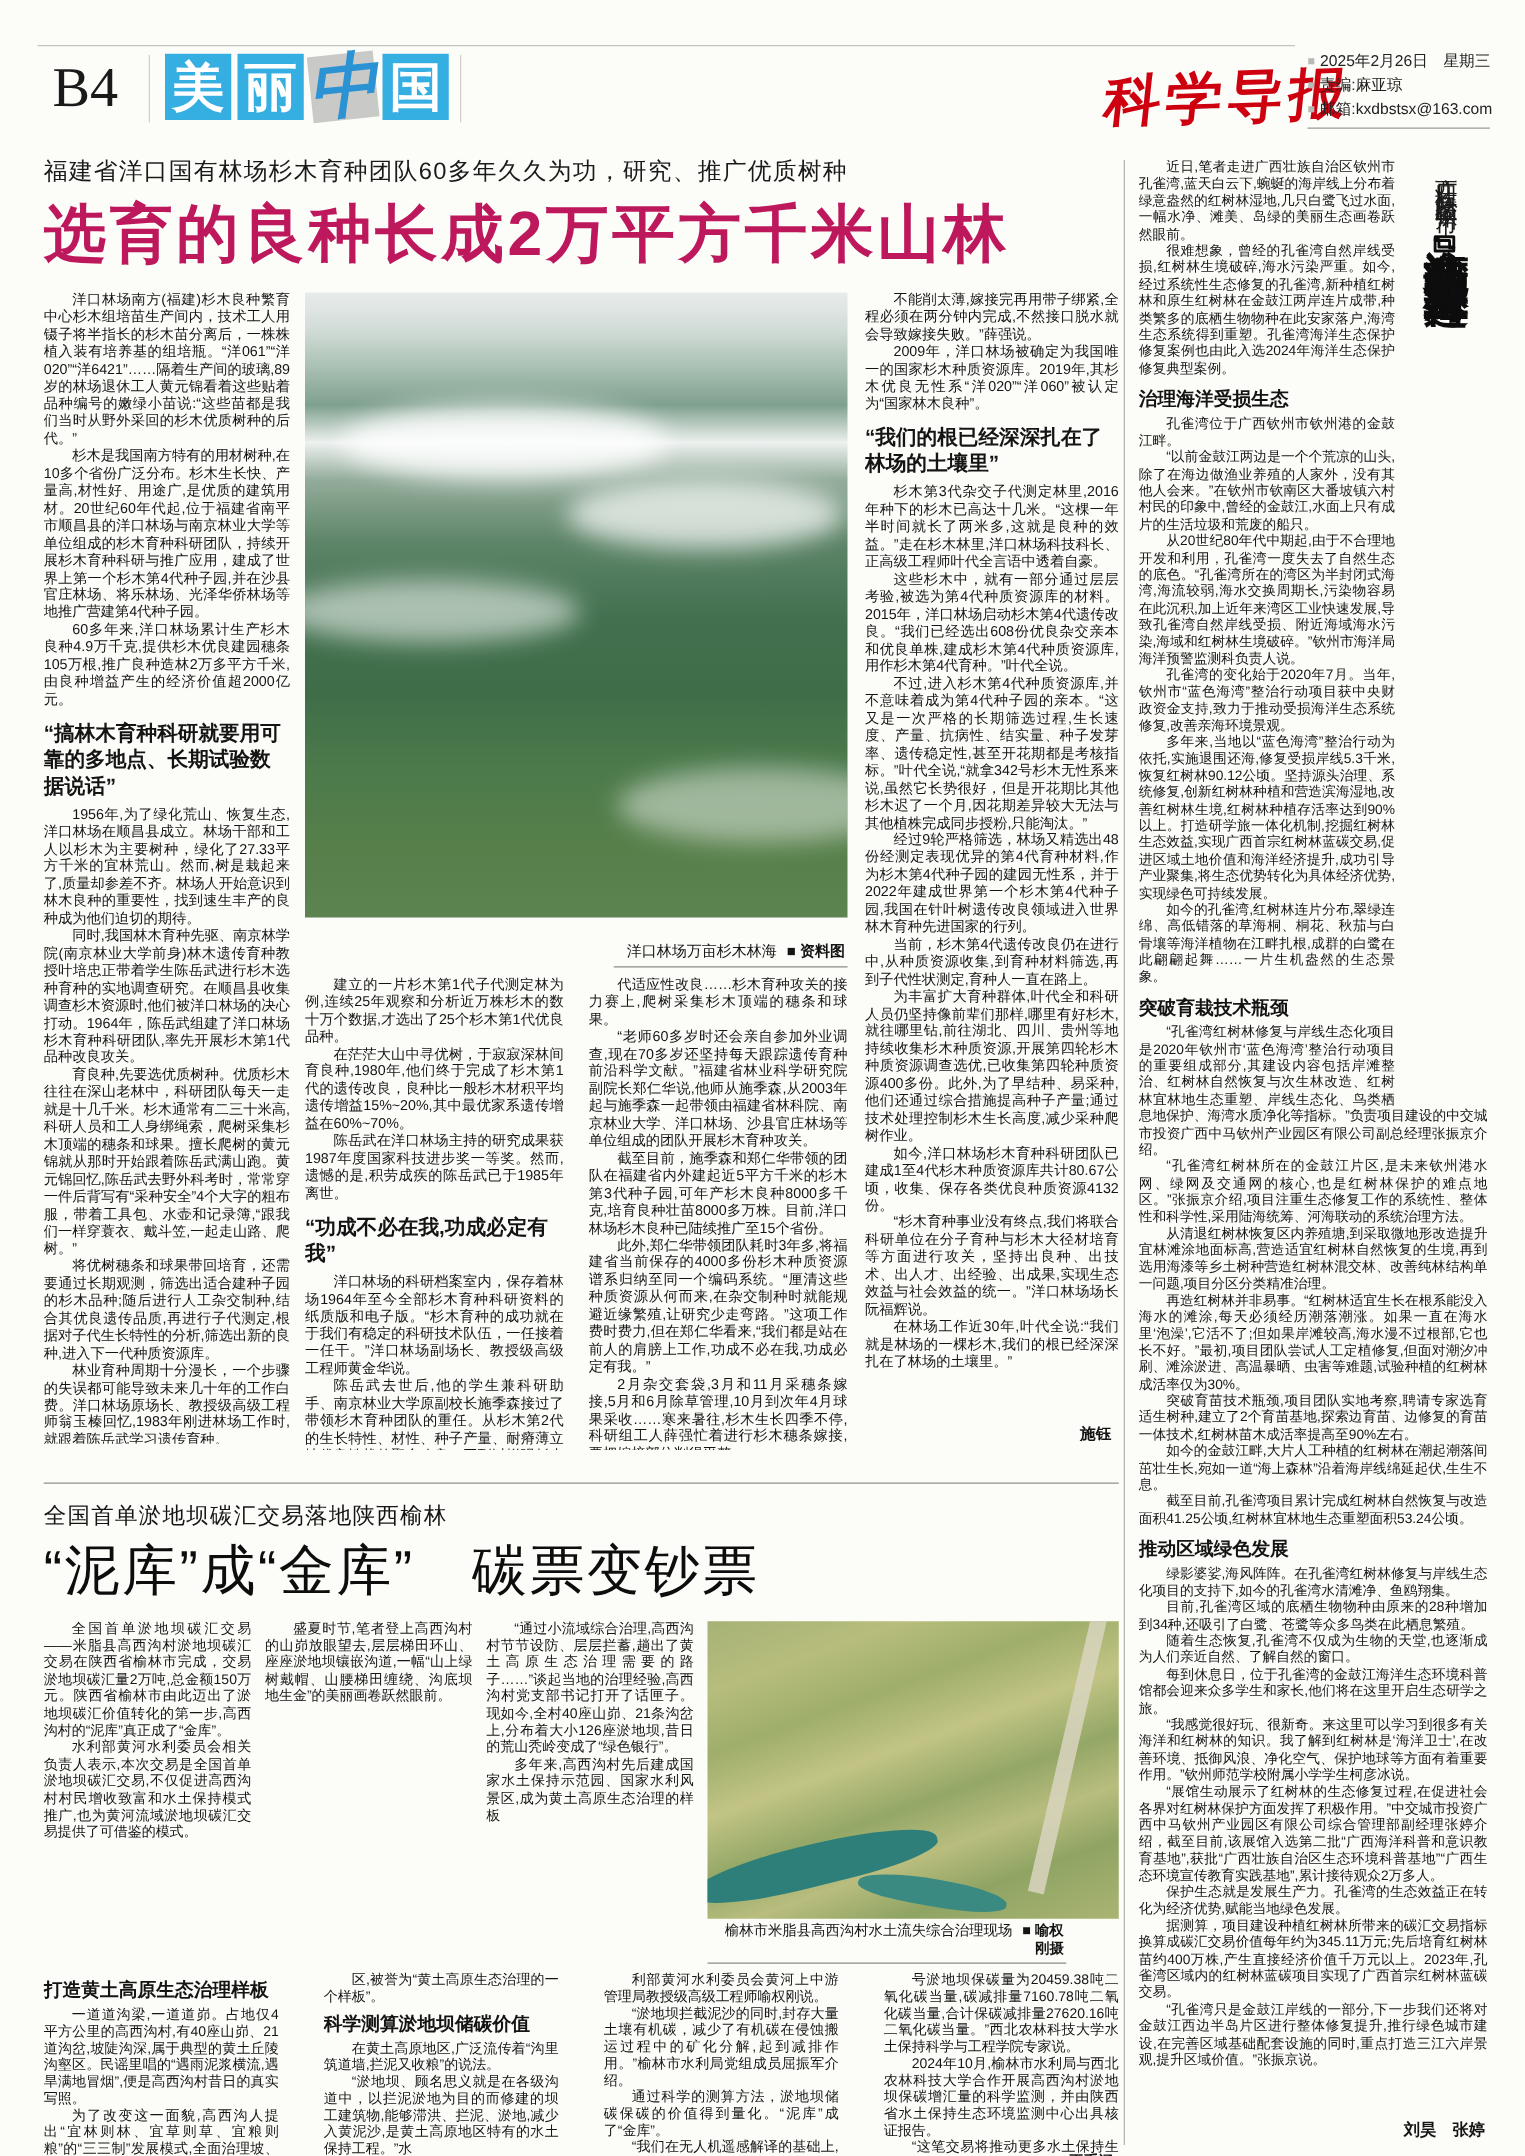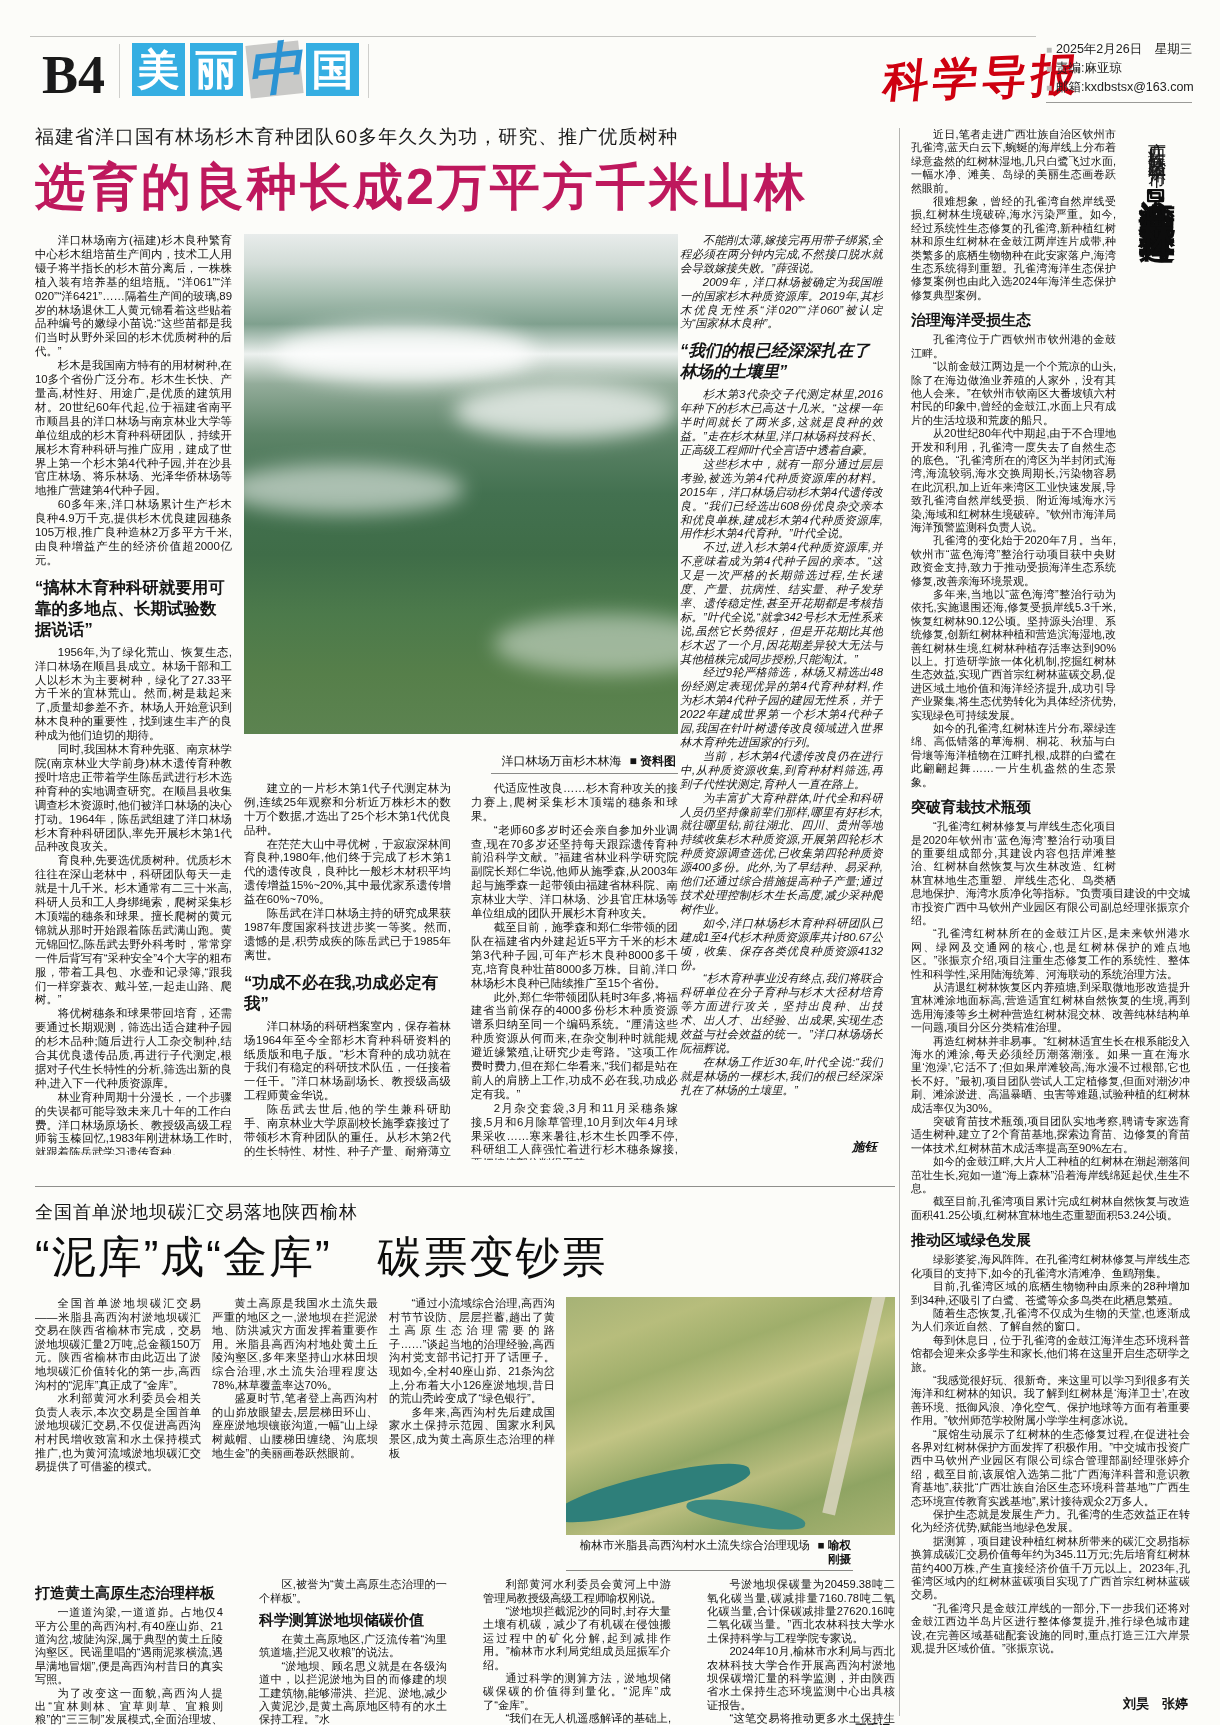--- a/index.html
+++ b/index.html
@@ -1,21 +1,21 @@
 <!DOCTYPE html>
 <html><head>
 <meta charset="utf-8">
 <style>
   html,body{margin:0;padding:0;background:#e9e9e6;}
   .page{position:relative;width:1220px;height:1725px;margin:0 auto;background:#fcfcf9;
         font-family:"Liberation Sans","DejaVu Sans",sans-serif;color:#141414;overflow:hidden;}
   .abs{position:absolute;}
   .hair{background:#c3c3c0;}
   
-  .b4{left:42px;top:44px;font-family:"Liberation Serif","DejaVu Serif",serif;font-size:54px;font-weight:bold;color:#1a1a1a;}
+  .b4{left:42px;top:44px;font-family:"Liberation Serif","DejaVu Serif",serif;font-size:45px;font-weight:normal;color:#1a1a1a;}
   .vsep{width:1px;background:#cfcfcc;}
   .logo{left:132px;top:43px;display:flex;gap:5px;}
   .logo .sq{width:53px;height:53px;background:#35aee2;color:#fff;font-size:42px;font-weight:bold;
             display:flex;align-items:center;justify-content:center;}
   .logo .sq.gray{background:#c9c9c7;color:#2b93d3;font-family:"DejaVu Serif",serif;font-style:italic;
                  font-size:56px;transform:rotate(-6deg);}
   .masthead{left:884px;top:48px;color:#ce0010;font-size:45px;font-weight:bold;
             font-family:"Liberation Serif","DejaVu Serif",serif;transform:skewX(-8deg) rotate(-2deg);letter-spacing:4px;}
   .pubinfo{left:1046px;top:40px;width:146px;font-size:12.5px;line-height:19px;color:#222;
            border-bottom:1px solid #9a9a97;padding-bottom:5px;}
@@ -25,21 +25,21 @@
   .para{margin:0;text-indent:2em;text-align:justify;}
   .col{overflow:hidden;}
   .sub{font-weight:bold;text-indent:0;margin:9px 0 6px;line-height:21px;}
   
   .main{left:35px;top:124px;width:860px;}
   .kicker{font-size:19px;color:#1a1a1a;letter-spacing:1px;}
   .headline{font-size:50px;line-height:58px;font-weight:900;letter-spacing:3px;margin-top:8px;color:#be185d;}
   .main-body{display:flex;margin-top:18px;font-size:11.4px;line-height:13.9px;}
   .mcol1{width:197px;height:921px;}
   .mmid{width:434px;margin-left:12px;}
-  .mcol4{width:203px;margin-left:2px;height:921px;position:relative;font-style:italic;}
+  .mcol4{width:203px;margin-left:14px;height:921px;position:relative;}
   .main .sub{font-size:16.5px;}
   .photo1{width:434px;height:500px;position:relative;overflow:hidden;background:
     linear-gradient(180deg,#e8eceb 0%,#d2dcd7 6%,#a9c0b3 12%,#7fa08e 18%,#edf1ef 24%,#93ac9a 30%,
                     #5d8468 40%,#437150 52%,#3f6d48 64%,#4c7a4b 76%,#567f4a 88%,#5c8350 100%);}
   .fog{position:absolute;background:#fff;border-radius:50%;filter:blur(10px);opacity:.8;}
   .caprow{text-align:right;padding-top:21px;font-size:12px;}
   .capline{display:inline-block;border-bottom:1px solid #8b8b88;padding:0 2px 4px 10px;}
   .capcred{font-weight:bold;margin-left:8px;}
   .msub2cols{display:flex;gap:20px;margin-top:8px;}
   .msubcol{width:207px;height:378px;}
@@ -173,21 +173,20 @@
 
   <div class="abs bottom">
     <div class="bkicker">全国首单淤地坝碳汇交易落地陕西榆林</div>
     <div class="bheadline">“泥库”成“金库”　碳票变钞票</div>
     <div class="b-upper">
       <div class="bucol col">
           <p class="para">全国首单淤地坝碳汇交易——米脂县高西沟村淤地坝碳汇交易在陕西省榆林市完成，交易淤地坝碳汇量2万吨,总金额150万元。陕西省榆林市由此迈出了淤地坝碳汇价值转化的第一步,高西沟村的“泥库”真正成了“金库”。</p>
           <p class="para">水利部黄河水利委员会相关负责人表示,本次交易是全国首单淤地坝碳汇交易,不仅促进高西沟村村民增收致富和水土保持模式推广,也为黄河流域淤地坝碳汇交易提供了可借鉴的模式。</p>
         </div>
       <div class="bucol col">
-          <p class="para">黄土高原是我国水土流失最严重的地区之一,淤地坝在拦泥淤地、防洪减灾方面发挥着重要作用。米脂县高西沟村地处黄土丘陵沟壑区,多年来坚持山水林田坝综合治理,水土流失治理程度达78%,林草覆盖率达70%。</p>
           <p class="para">盛夏时节,笔者登上高西沟村的山峁放眼望去,层层梯田环山、座座淤地坝镶嵌沟道,一幅“山上绿树戴帽、山腰梯田缠绕、沟底坝地生金”的美丽画卷跃然眼前。</p>
         </div>
       <div class="bucol col">
           <p class="para">“通过小流域综合治理,高西沟村节节设防、层层拦蓄,趟出了黄土高原生态治理需要的路子……”谈起当地的治理经验,高西沟村党支部书记打开了话匣子。现如今,全村40座山峁、21条沟岔上,分布着大小126座淤地坝,昔日的荒山秃岭变成了“绿色银行”。</p>
           <p class="para">多年来,高西沟村先后建成国家水土保持示范园、国家水利风景区,成为黄土高原生态治理的样板</p>
         </div>
       <div class="bphotozone">
         <div class="photo2">
           <div class="river"></div>
           <div class="river2"></div>

